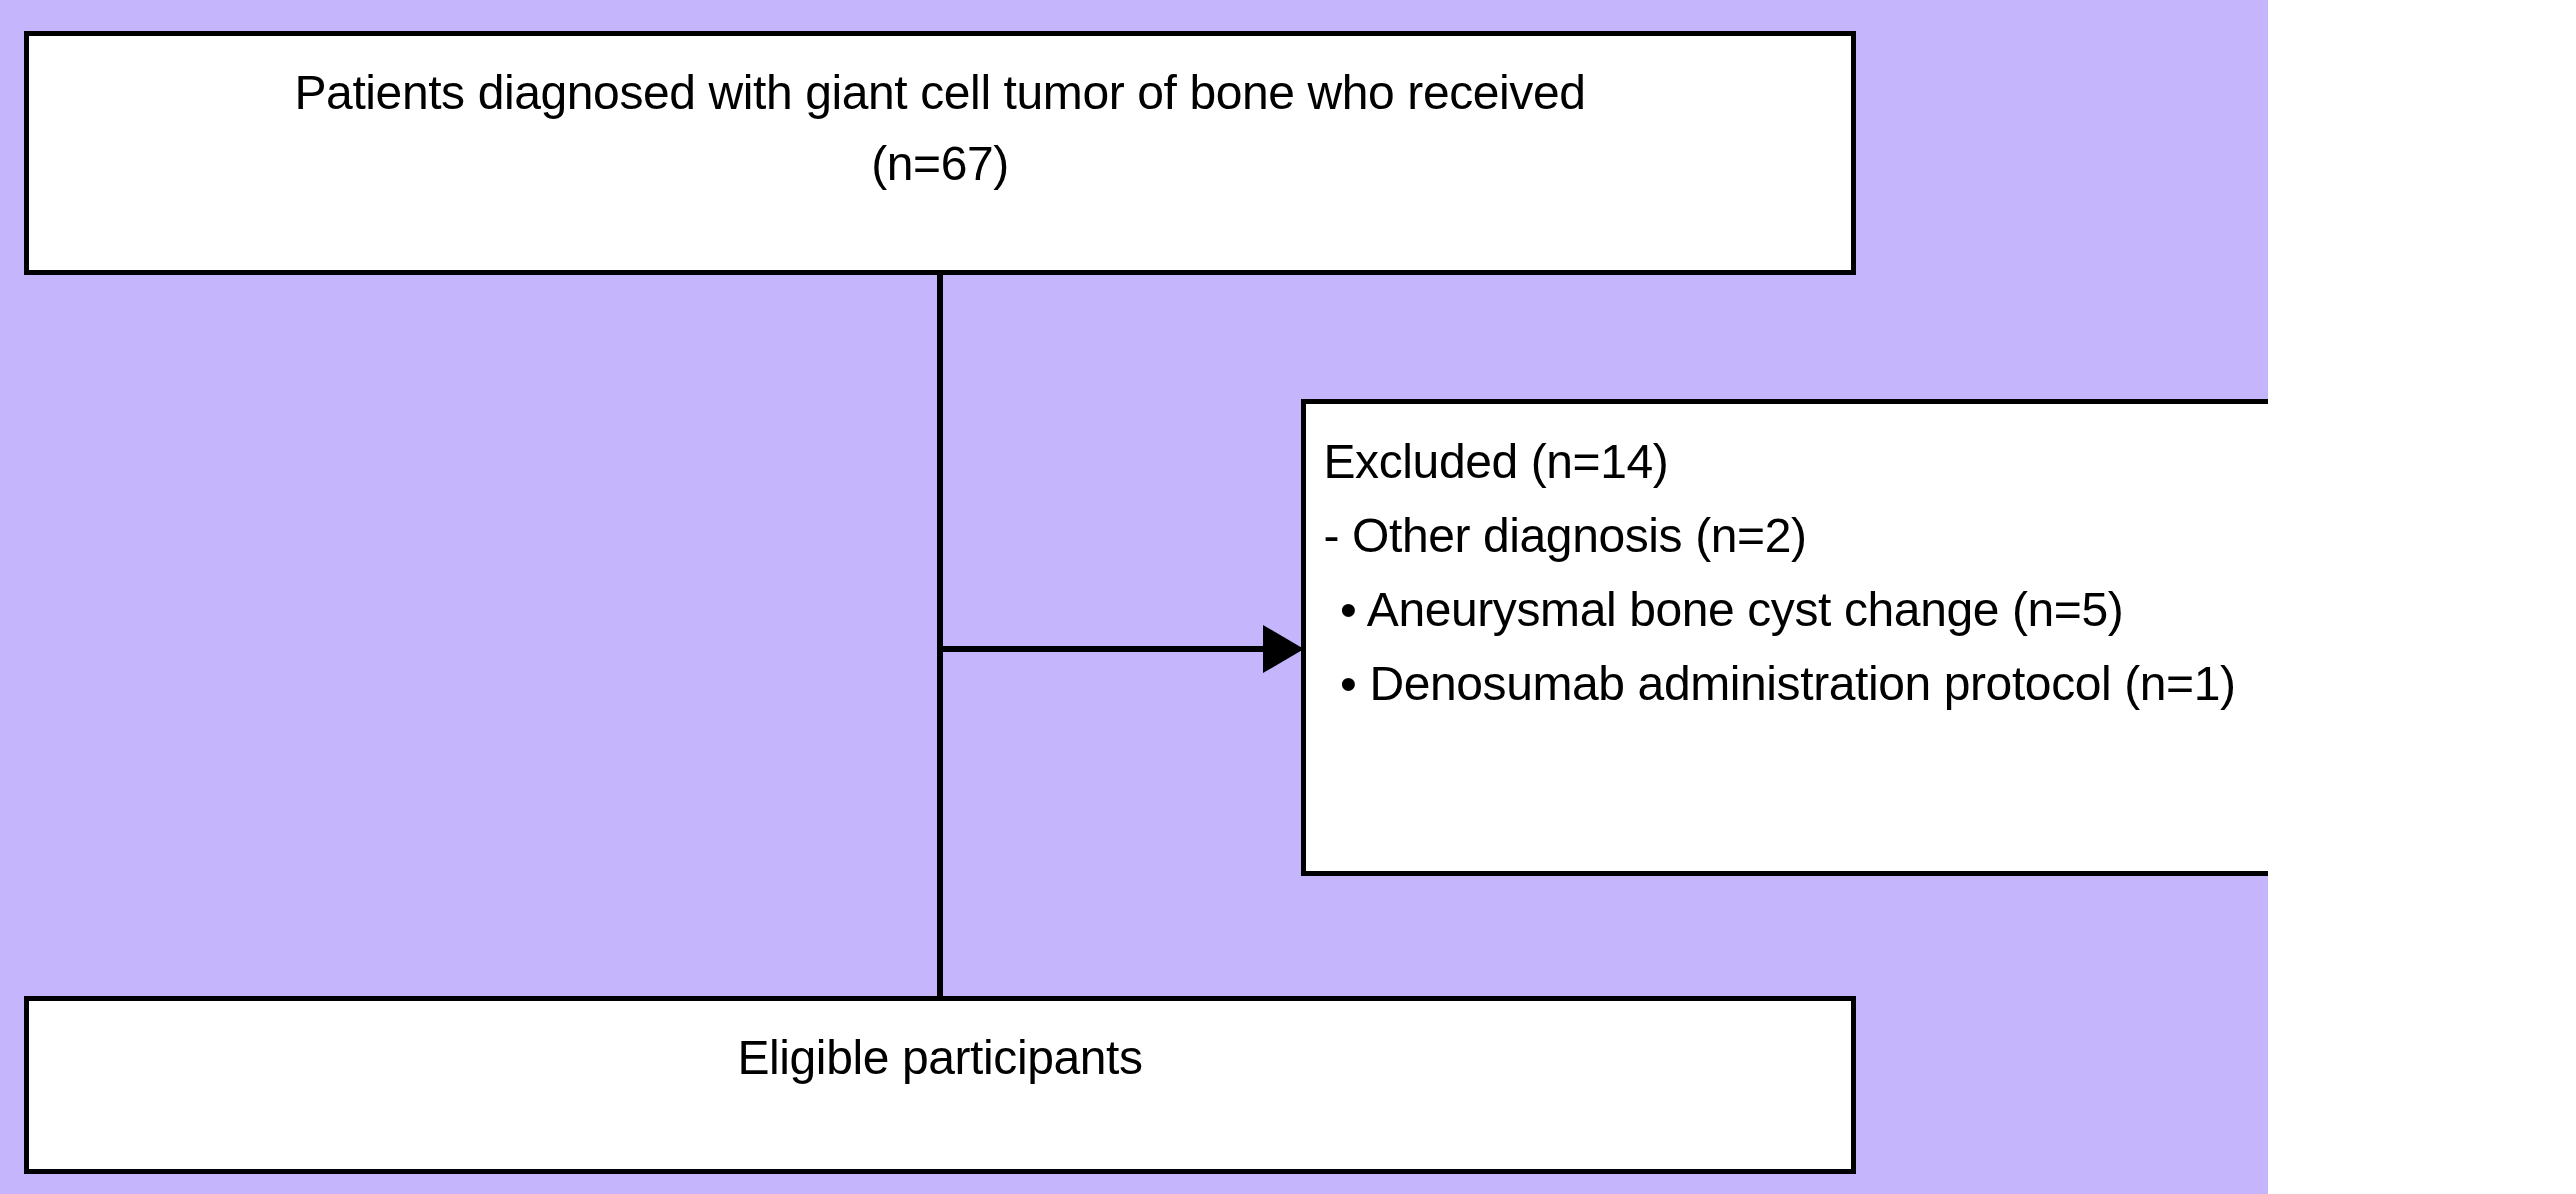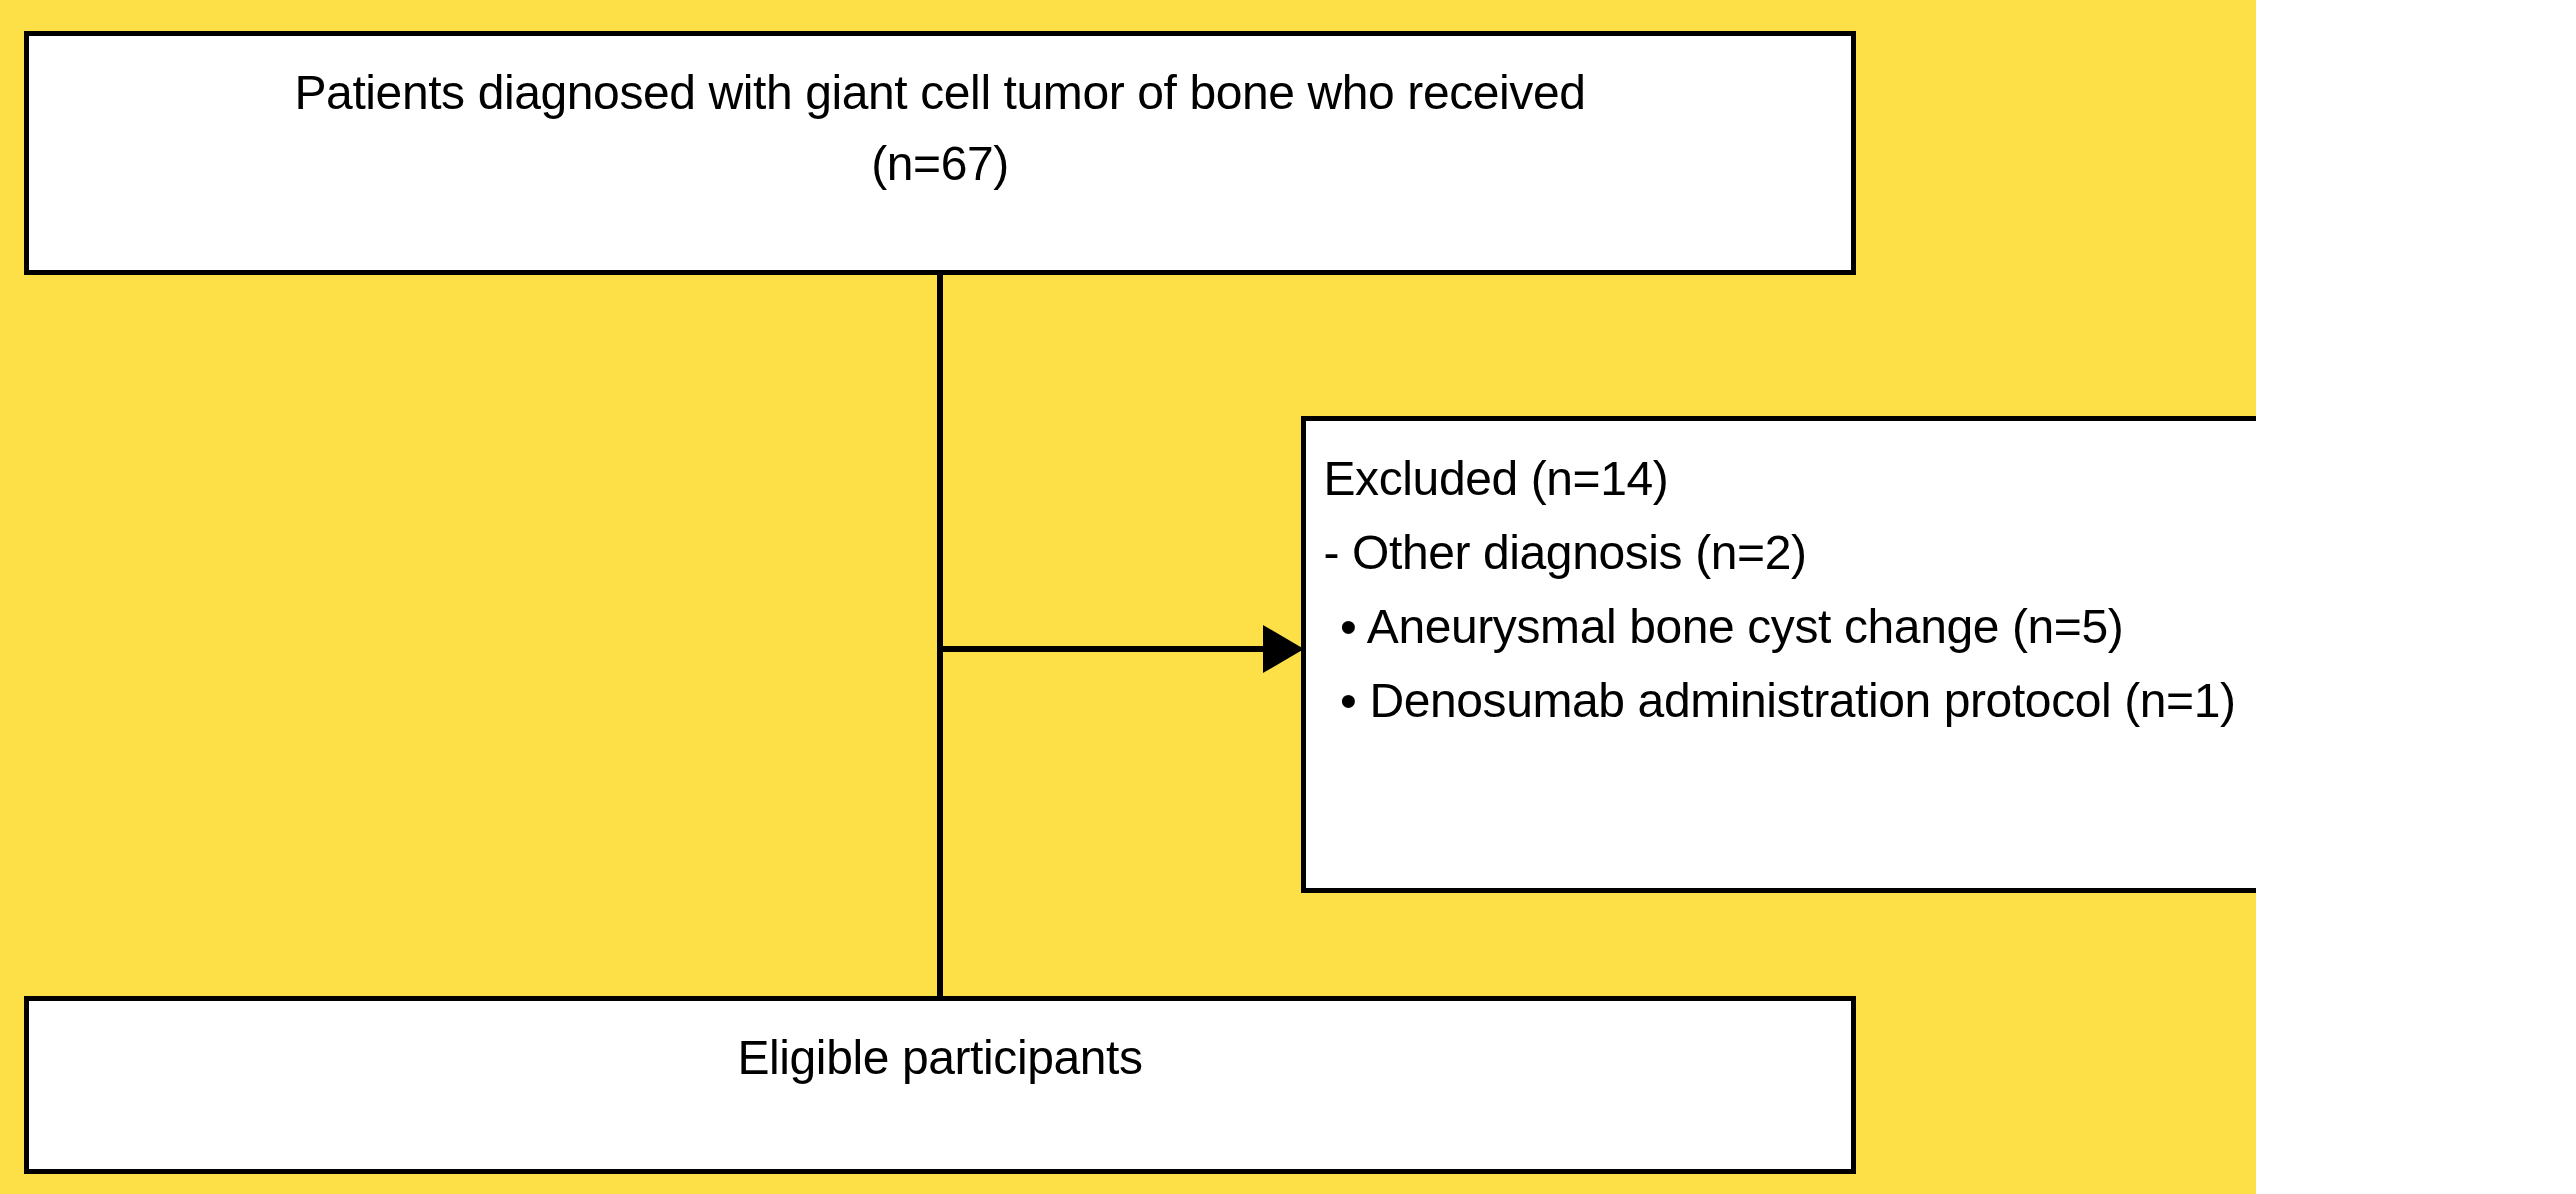--- a/index.html
+++ b/index.html
@@ -5,43 +5,44 @@
 <style>
   html, body {
     margin: 0;
     padding: 0;
     background: #ffffff;
   }
   #canvas {
     position: relative;
     width: 2256px;
     height: 1194px;
-    background: #fde047;
+    background: #c4b5fd;
     overflow: hidden;
     font-family: "Liberation Sans", "DejaVu Sans", sans-serif;
     color: #000000;
+    padding-left: 12px;
   }
 
   
   .flow-box {
     position: absolute;
     box-sizing: border-box;
     border: 5.8px solid #000000;
     background: #ffffff;
   }
 
   .box-enrolled {
     left: 24px;
     top: 31px;
     width: 1832px;
     height: 244px;
   }
   .box-excluded {
     left: 1301px;
-    top: 416px;
+    top: 399px;
     width: 1254px;
     height: 477px;
   }
   .box-eligible {
     left: 24px;
     top: 996px;
     width: 1832px;
     height: 178px;
   }
 

